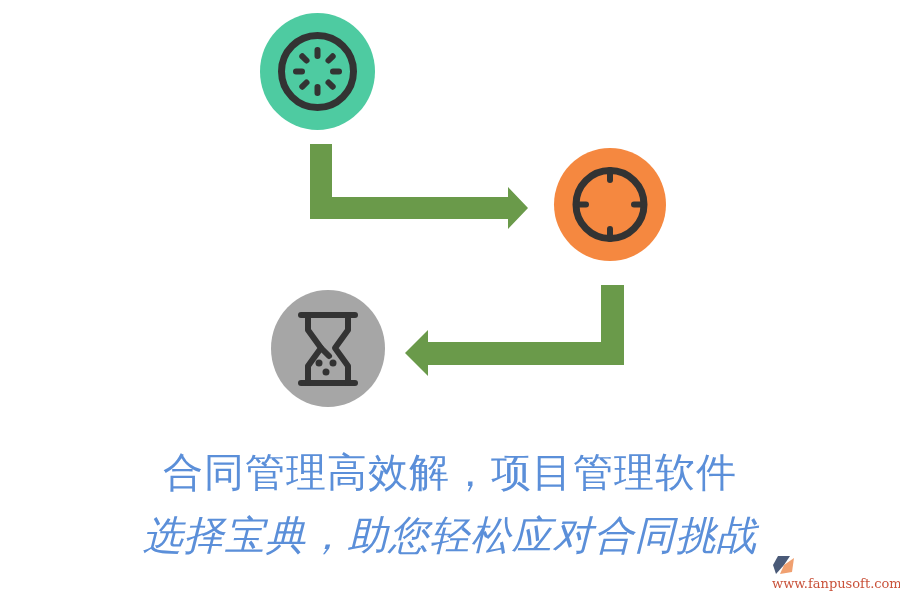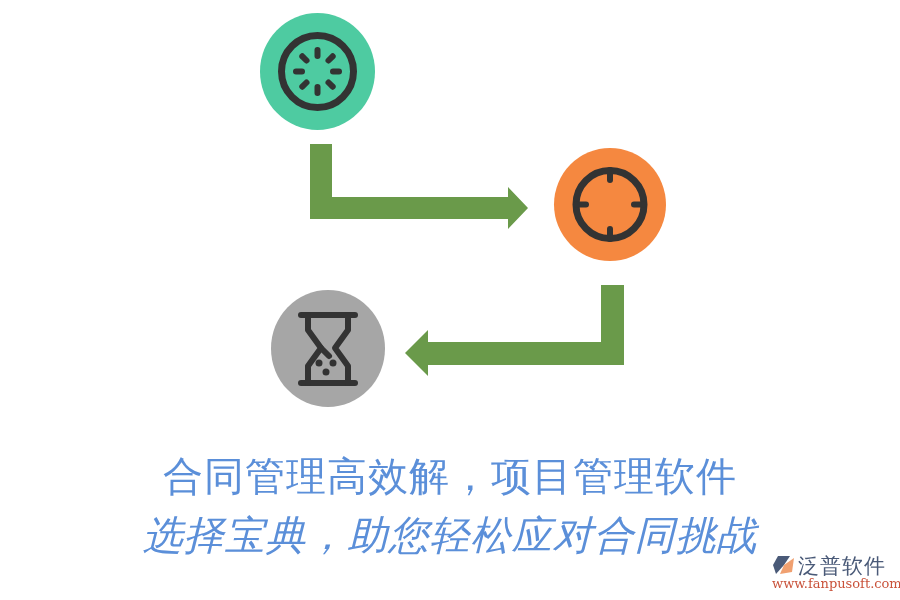--- a/index.html
+++ b/index.html
@@ -60,23 +60,22 @@
       <path d="M50 58 L58 66"></path>
     </g>
     <g fill="#333333">
       <circle cx="48" cy="73" r="3.5"></circle>
       <circle cx="62" cy="73" r="3.5"></circle>
       <circle cx="55" cy="82" r="3.5"></circle>
     </g>
   </svg>
 </div>
 
-<div class="caption" style="top:452px;">合同管理高效解，项目管理软件</div>
+<div class="caption" style="top:452px;font-family:Liberation Mono, monospace;">合同管理高效解，项目管理软件</div>
 <div class="caption" style="top:511px;font-style:italic;">选择宝典，助您轻松应对合同挑战</div>
 
 <div class="logo">
   <svg class="abs" style="left:2px;top:2px;" width="24" height="22" viewBox="0 0 24 22">
     <path d="M6 2 L18 2 L12 11 L4 20 L1 11 Z" fill="#4a5a78"></path>
     <path d="M12 11 L22 4 L20 18 L8 20 Z" fill="#f0a070"></path>
   </svg>
-  <span class="logo-cn">泛普软件</span>
   <span class="logo-url">www.fanpusoft.com</span>
 </div>
 
 </body></html>

